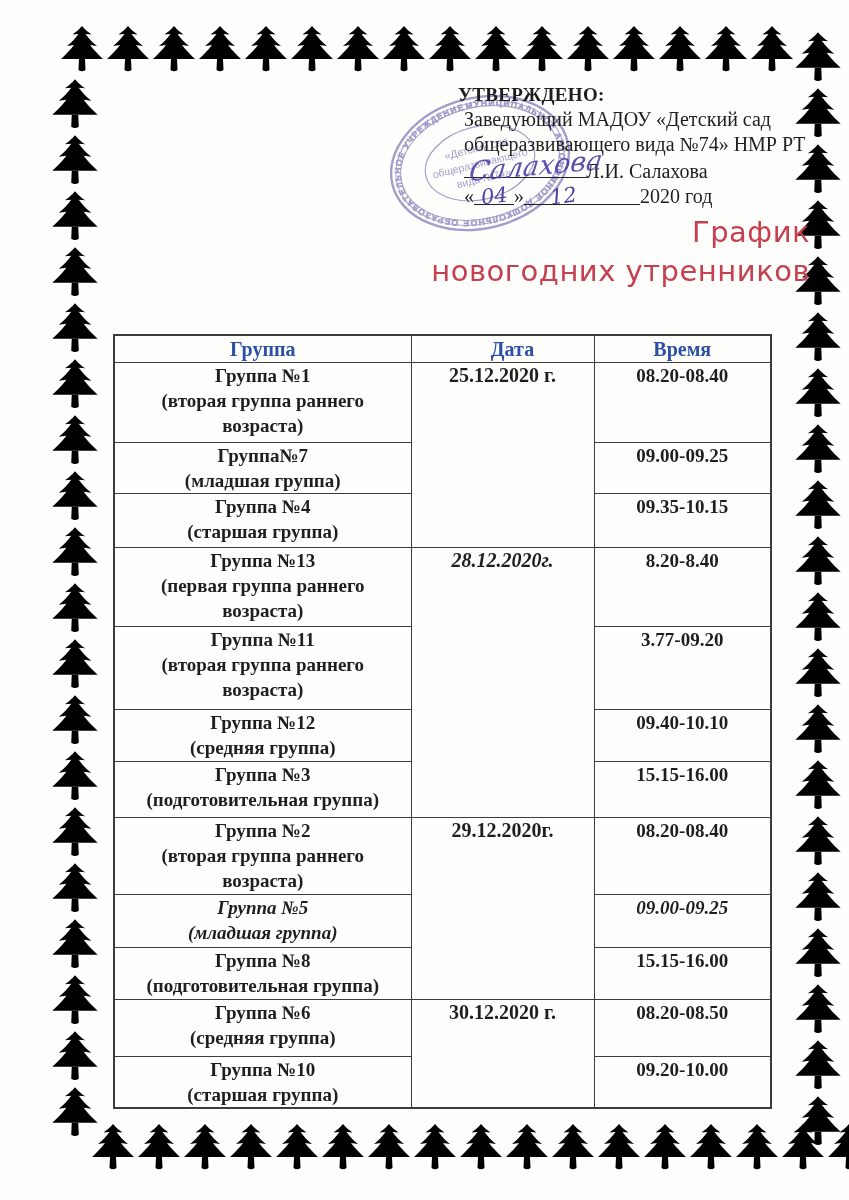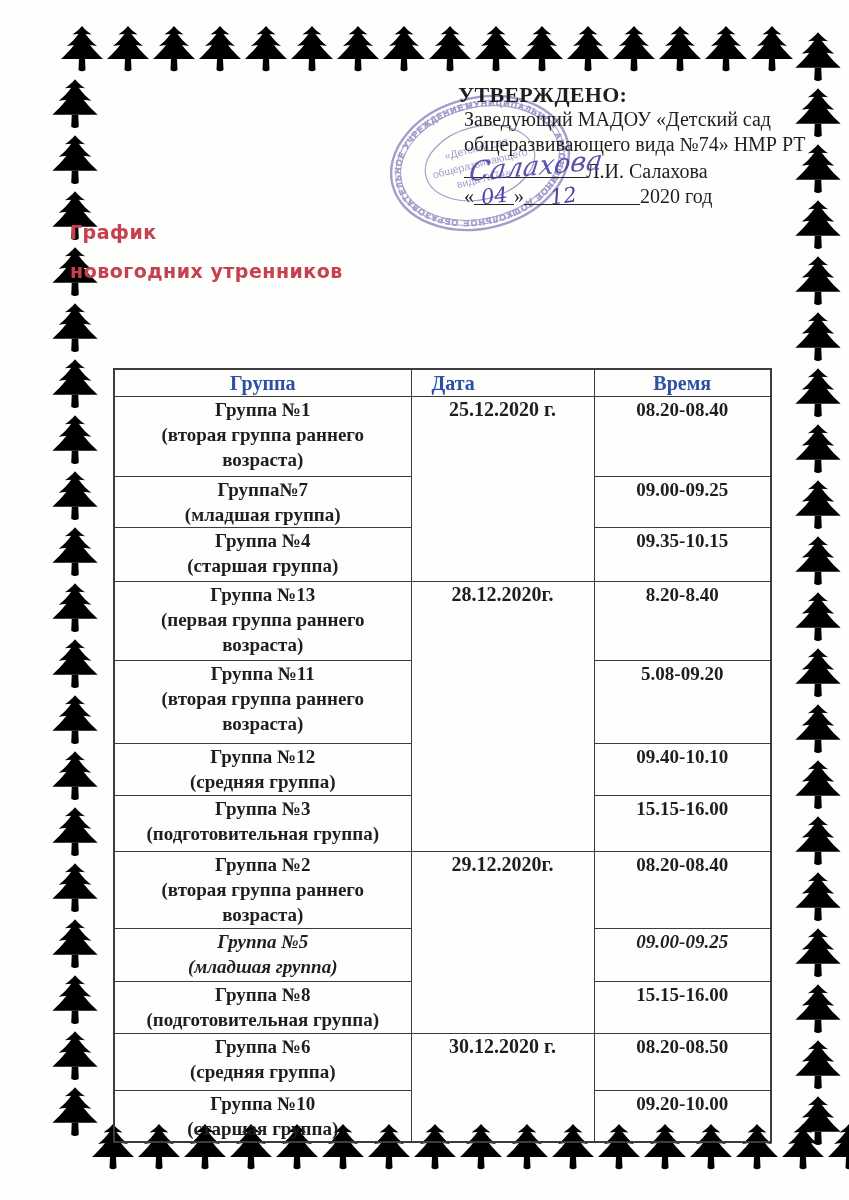--- a/index.html
+++ b/index.html
@@ -3,58 +3,58 @@
 <meta charset="utf-8">
 <style>
   html,body{margin:0;padding:0;background:#e8e8e8;}
   .page{position:relative;width:849px;height:1200px;margin:0 auto;background:#fefefc;
         overflow:hidden;font-family:"Liberation Serif",serif;color:#1e1e1e;}
   
   .tree-border{position:absolute;inset:0;pointer-events:none;}
   .tree{position:absolute;display:block;}
   
   .approval{position:absolute;left:458px;top:82px;width:392px;font-size:20px;line-height:25px;}
-  .approval-heading{font-weight:bold;font-size:22px;letter-spacing:.3px;}
+  .approval-heading{font-weight:bold;font-size:19px;letter-spacing:.3px;}
   .approval-line{margin-left:6px;}
   .sign-row{margin-left:6px;white-space:nowrap;}
   .sign-slot{position:relative;display:inline-block;width:122px;height:20px;
              border-bottom:1px solid #222;vertical-align:baseline;}
   .signature-script{position:absolute;left:4px;bottom:-7px;font-family:"DejaVu Serif",serif;
      font-style:italic;font-size:27px;color:var(--ink-color);transform:rotate(-5deg) skewX(-12deg);
      transform-origin:left bottom;white-space:nowrap;opacity:.9;}
   .date-row{margin-left:6px;white-space:nowrap;}
   .slot{display:inline-block;border-bottom:1px solid #222;text-align:center;height:20px;vertical-align:baseline;}
   .day-slot{width:40px;}
   .month-slot{width:116px;text-align:left;}
   .hand{font-family:"DejaVu Serif",serif;font-style:italic;font-size:21px;color:var(--ink-color);
         display:inline-block;transform:rotate(-7deg);}
   .month-slot .hand{margin-left:26px;}
   
   .stamp{position:absolute;left:384px;top:92px;width:192px;height:142px;
          mix-blend-mode:multiply;opacity:.55;transform:rotate(-14deg);}
   .stamp *{fill:none;stroke:var(--stamp-color);}
   .stamp text{fill:var(--stamp-color);stroke:none;font-family:"Liberation Sans",sans-serif;}
   
-  .title{position:absolute;left:70px;top:213px;width:740px;text-align:left;
-         font-family:"DejaVu Sans",sans-serif;font-weight:bold;font-size:19px;line-height:39px;
+  .title{position:absolute;left:70px;top:213px;width:740px;text-align:right;
+         font-family:"DejaVu Sans",sans-serif;font-weight:normal;font-size:29px;line-height:39px;
          color:var(--title-color);letter-spacing:.5px;}
   
-  table.schedule{position:absolute;left:113px;top:368px;border-collapse:collapse;
+  table.schedule{position:absolute;left:113px;top:334px;border-collapse:collapse;
       table-layout:fixed;font-size:19px;font-weight:bold;}
   .schedule th,.schedule td{border:1px solid #3c3c3c;padding:0;vertical-align:top;
       text-align:center;line-height:25px;}
   .schedule{border:2px solid #3c3c3c;}
   .schedule thead th{height:26px;color:var(--header-color);font-size:20px;line-height:26px;}
-  .schedule thead th.h-date{text-align:left;padding-left:20px;}
+  .schedule thead th.h-date{text-align:center;padding-left:20px;}
   .group-cell .sub{display:inline-block;max-width:252px;}
   .group-cell{padding-top:3px;}
   .time-cell{padding-top:3px;}
   .date-cell{font-size:20px;}
   .dg0{padding-top:4px;margin-top:16px;}
-  .dg1{padding-top:46px;}
+  .dg1{padding-top:46px;font-style:italic;}
   .dg2{padding-top:42px;}
   .dg3{padding-top:24px;}
 </style>
 </head>
 <body>
 
 <div class="page">
 
   <svg width="0" height="0" style="position:absolute" aria-hidden="true">
     <defs>
@@ -357,21 +357,21 @@
             <div><span class="sub">(первая группа раннего возраста)</span></div>
           </td>
           <td class="date-cell dg1" rowspan="4">28.12.2020г.</td>
           <td class="time-cell">8.20-8.40</td>
         </tr>
         <tr style="height: 83px;">
           <td class="group-cell">
             <div>Группа №11</div>
             <div><span class="sub">(вторая  группа раннего возраста)</span></div>
           </td>
-          <td class="time-cell">5.08-09.20</td>
+          <td class="time-cell">3.77-09.20</td>
         </tr>
         <tr style="height: 52px;">
           <td class="group-cell">
             <div>Группа №12</div>
             <div><span class="sub">(средняя группа)</span></div>
           </td>
           <td class="time-cell">09.40-10.10</td>
         </tr>
         <tr style="height: 56px;">
           <td class="group-cell">

